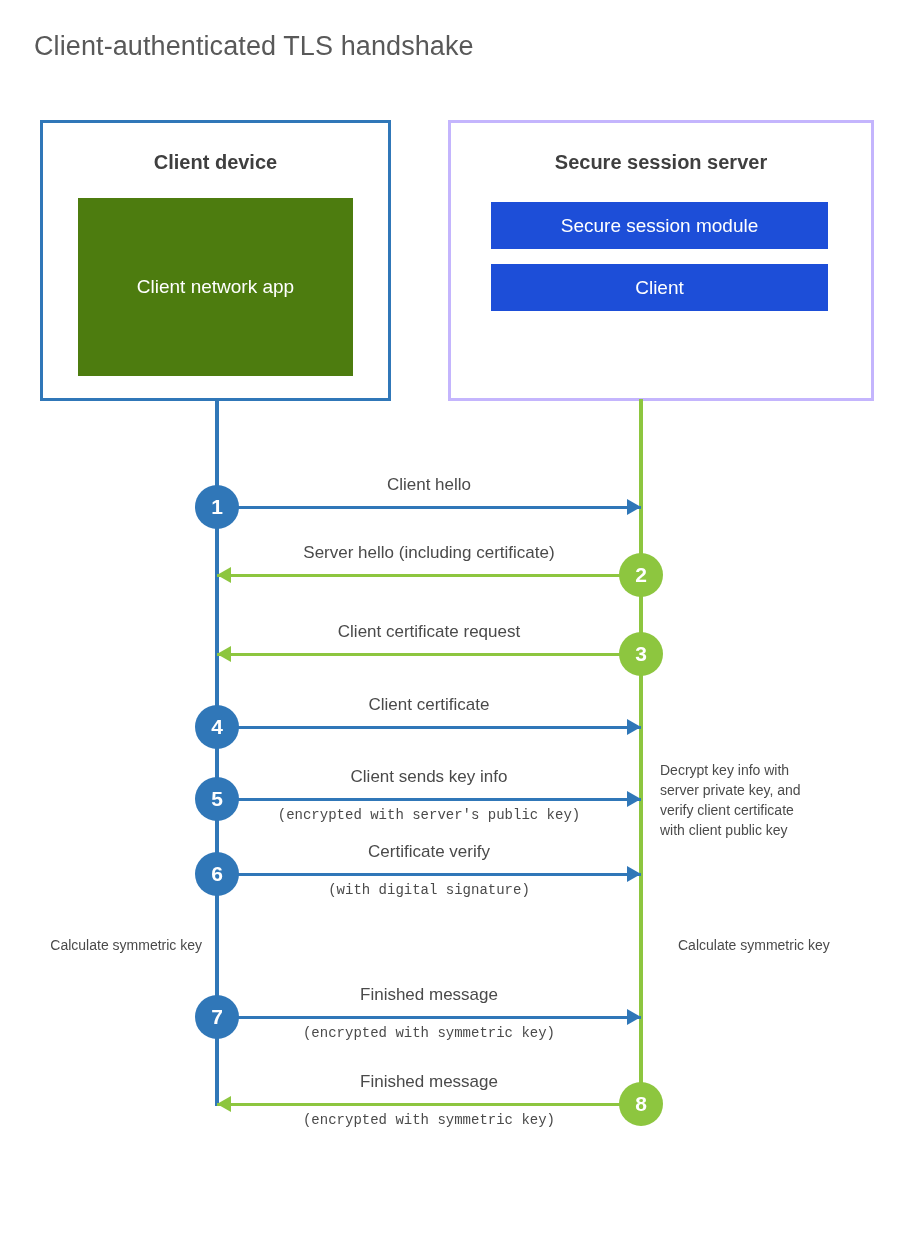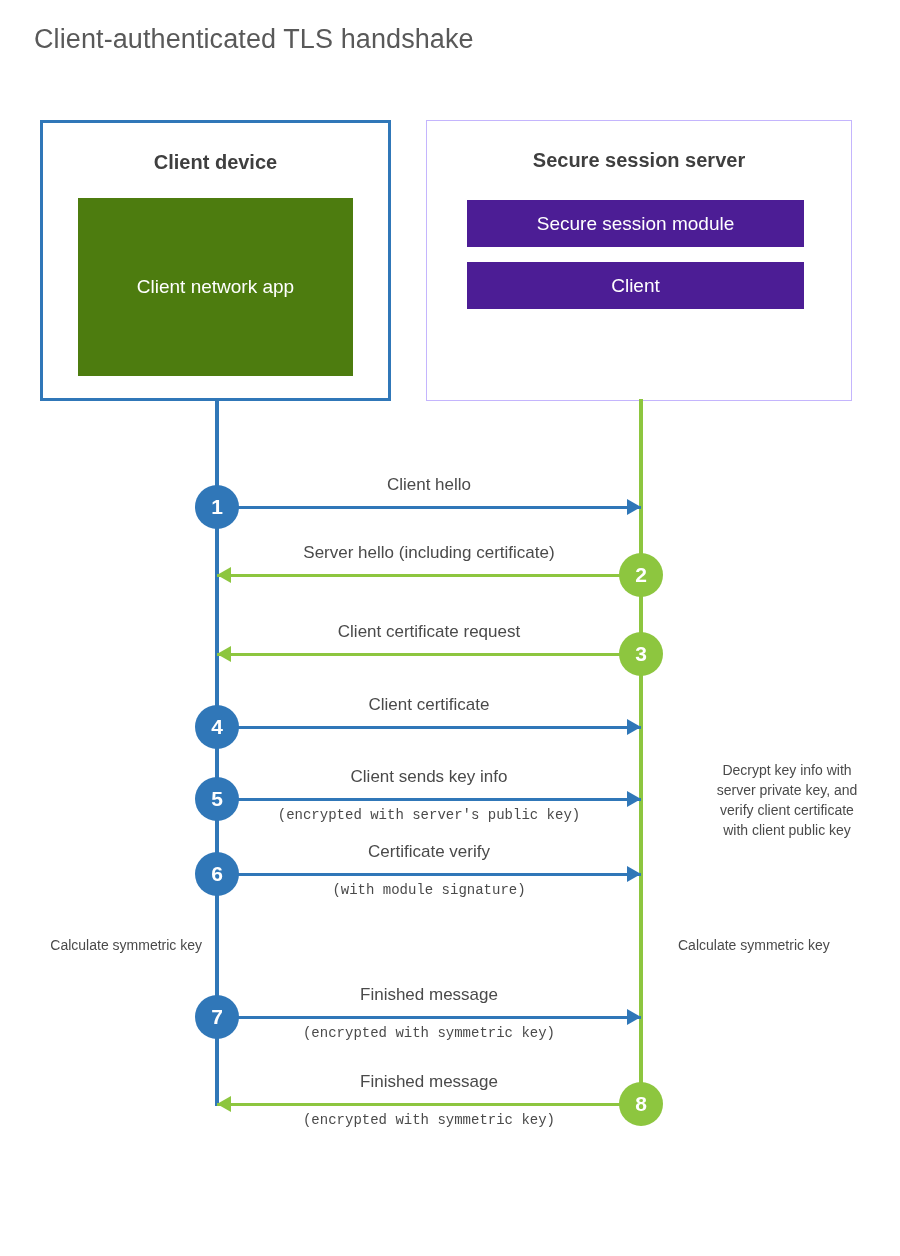--- a/index.html
+++ b/index.html
@@ -13,21 +13,21 @@
     position: relative;
     font-family: "Liberation Sans", sans-serif;
     color: #3f3f3f;
     overflow: hidden;
   }
 
   
   #diagram-title {
     position: absolute;
     left: 34px;
-    top: 24px;
+    top: 31px;
     font-size: 27px;
     font-weight: 400;
     color: #595959;
     letter-spacing: 0.1px;
     white-space: nowrap;
   }
 
   
   .party-box {
     position: absolute;
@@ -36,25 +36,25 @@
     padding-left: 22px;
   }
   #client-box {
     left: 40px;
     top: 120px;
     width: 351px;
     height: 281px;
     border: 3px solid #3077b8;
   }
   #server-box {
-    left: 426px;
+    left: 448px;
     top: 120px;
     width: 426px;
     height: 281px;
-    border: 1px solid #c4b5fd;
+    border: 3px solid #c4b5fd;
   }
   .party-title {
     position: absolute;
     left: 0;
     right: 0;
     top: 28px;
     text-align: center;
     font-size: 20px;
     font-weight: bold;
     color: #3f3f3f;
@@ -78,21 +78,21 @@
     padding: 0 10px;
     box-sizing: border-box;
   }
 
   
   .server-bar {
     position: absolute;
     left: 40px;
     width: 337px;
     height: 47px;
-    background: #4c1d95;
+    background: #1d4ed8;
     color: #ffffff;
     font-size: 19px;
     display: flex;
     align-items: center;
     justify-content: center;
     text-align: center;
     box-sizing: border-box;
   }
   #server-bar-0 { top: 79px; }
   #server-bar-1 { top: 141px; }
@@ -181,24 +181,24 @@
   }
 
   
   .side-note {
     position: absolute;
     font-size: 14px;
     line-height: 1.42;
     color: #4a4a4a;
   }
   #note-server-decrypt {
-    left: 707px;
+    left: 660px;
     top: 761px;
     width: 160px;
-    text-align: center;
+    text-align: left;
   }
   #note-client-symmetric {
     left: 40px;
     top: 936px;
     width: 162px;
     text-align: right;
   }
   #note-server-symmetric {
     left: 678px;
     top: 936px;
@@ -255,21 +255,21 @@
       <div class="msg-head right blue" style="left: 627px;"></div>
       <div class="step-badge blue">5</div>
       <div class="msg-label">Client sends key info</div>
       <div class="msg-sublabel">(encrypted with server's public key)</div>
     </div>
     <div class="message-row" style="top: 874px;">
       <div class="msg-line blue" style="left: 217px; width: 424px;"></div>
       <div class="msg-head right blue" style="left: 627px;"></div>
       <div class="step-badge blue">6</div>
       <div class="msg-label">Certificate verify</div>
-      <div class="msg-sublabel">(with module signature)</div>
+      <div class="msg-sublabel">(with digital signature)</div>
     </div>
     <div class="message-row" style="top: 1017px;">
       <div class="msg-line blue" style="left: 217px; width: 424px;"></div>
       <div class="msg-head right blue" style="left: 627px;"></div>
       <div class="step-badge blue">7</div>
       <div class="msg-label">Finished message</div>
       <div class="msg-sublabel">(encrypted with symmetric key)</div>
     </div>
     <div class="message-row" style="top: 1104px;">
       <div class="msg-line green" style="left: 217px; width: 424px;"></div>

